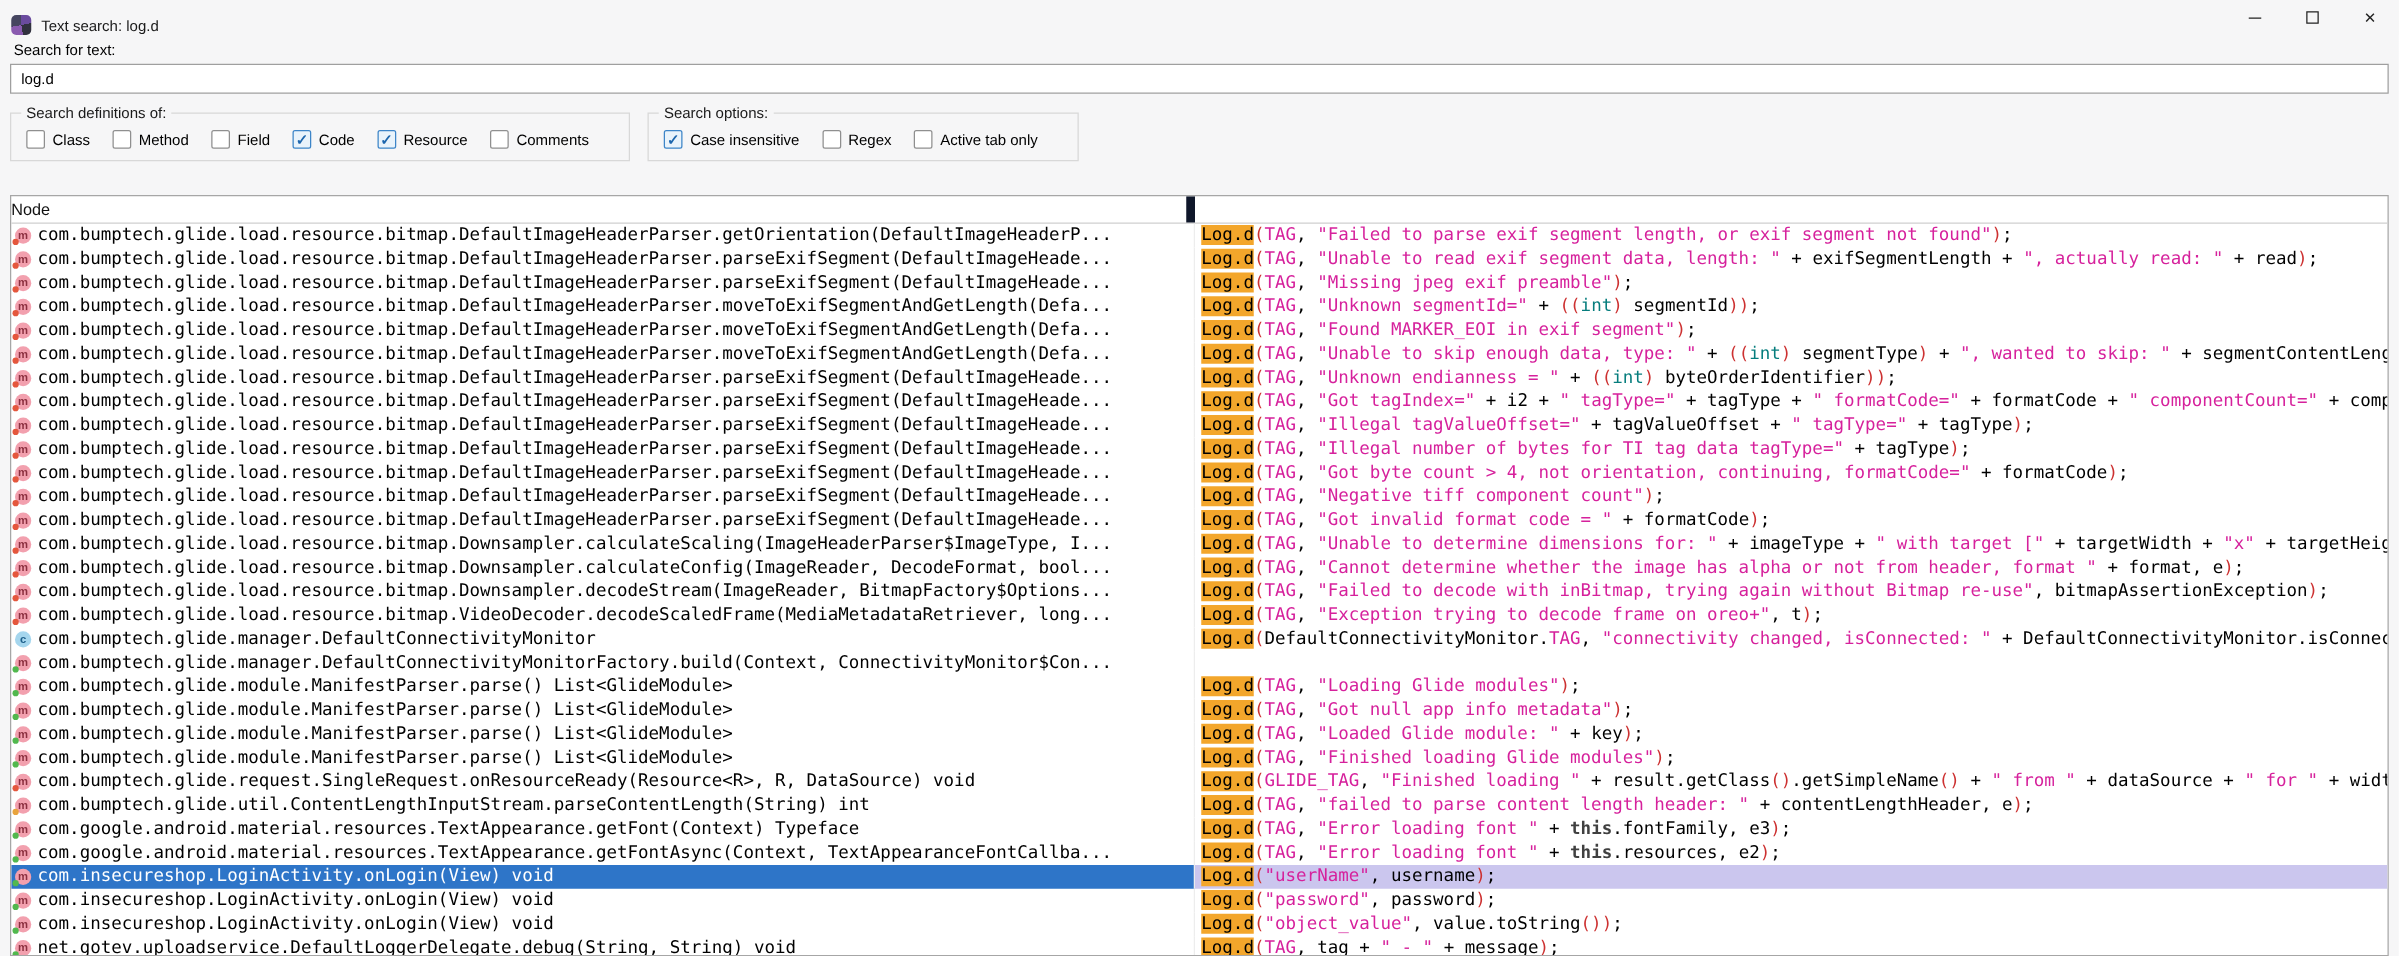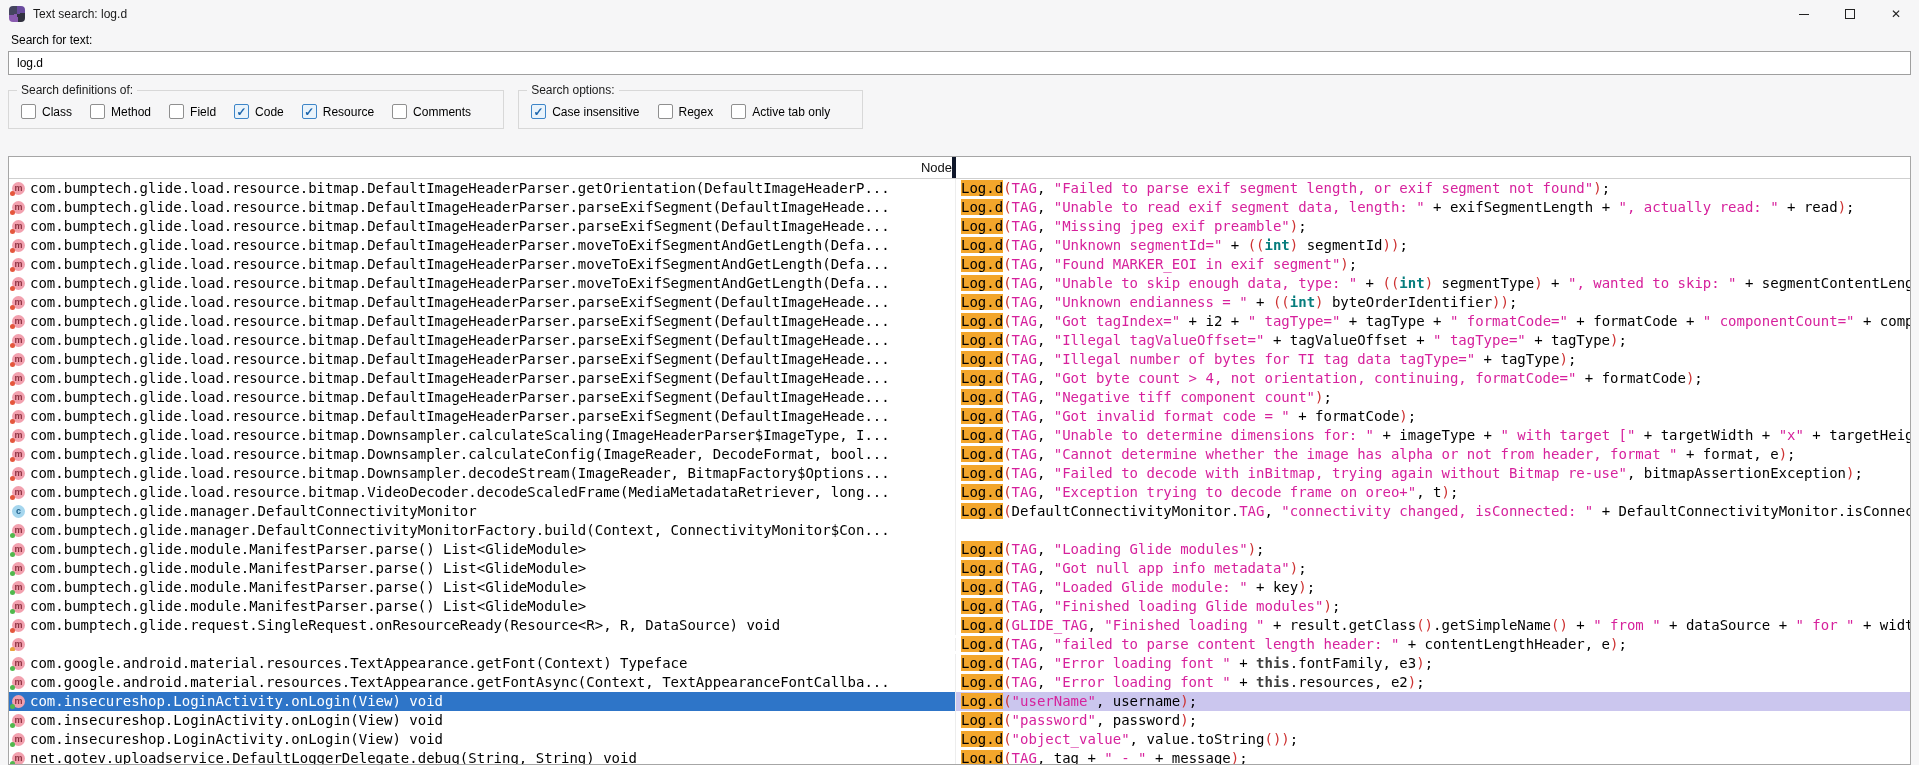--- a/index.html
+++ b/index.html
@@ -2,21 +2,21 @@
 <html><head>
 <meta charset="utf-8">
 <style>
   html,body{margin:0;padding:0}
   body{
     width:1919px;height:765px;overflow:hidden;position:relative;
     background:#f6f6f7;font-family:"Liberation Sans",sans-serif;color:#000;
     -webkit-font-smoothing:antialiased;
   }
   
-  .titlebar{position:absolute;top:0;left:0;right:0;height:28px;display:flex;align-items:center;background:#f6f6f7}
+  .titlebar{position:absolute;top:0;left:0;right:0;height:28px;display:flex;align-items:flex-end;background:#f6f6f7}
   .app-icon{width:16px;height:16px;margin:0 8px 0 9px;border-radius:4px;
     background:conic-gradient(#6a4b9e 0 22%,#31313f 22% 47%,#8a5bb0 47% 72%,#454560 72%);}
   .win-title{font-size:12px;color:#1a1a1a}
   .win-controls{margin-left:auto;display:flex;height:28px}
   .win-btn{width:46px;height:28px;display:flex;align-items:center;justify-content:center;background:transparent;border:0;padding:0;cursor:default}
   .glyph-min{width:10px;height:0;border-top:1px solid #222}
   .glyph-restore{position:relative;width:8px;height:8px;border:1px solid #222;background:#f6f6f7}
   .glyph-restore::before{content:"";position:absolute;top:-3px;left:2px;width:8px;height:8px;border:1px solid #222;border-left-width:1px;z-index:-1}
   .glyph-close{font-size:12px;color:#222;line-height:1}
   
@@ -31,21 +31,21 @@
   .cb{display:flex;align-items:center;gap:6px}
   .cbbox{width:15px;height:15px;box-sizing:border-box;border:1px solid #8f8f8f;background:#fff;border-radius:2px;
     display:flex;align-items:center;justify-content:center;font-size:12px;font-weight:bold;color:transparent}
   .cbbox.checked{border-color:#3d85c8;background:#e9f3fb;color:#1d66ad}
   .cbbox.checked::after{content:"✓"}
   .cblab{font-size:12px}
   
   .rtable{position:absolute;top:156px;left:8px;width:1903px;bottom:0;box-sizing:border-box;
     border:1px solid #a6a6a6;background:#fff;overflow:hidden}
   .thead{height:21px;display:flex;border-bottom:1px solid #cfcfcf;font-size:13px;color:#111}
-  .th-node{width:947px;flex:0 0 947px;box-sizing:border-box;border-right:4px solid #0f172a;text-align:right;line-height:21px}
+  .th-node{width:947px;flex:0 0 947px;box-sizing:border-box;border-right:7px solid #0f172a;text-align:left;line-height:21px}
   .th-code{flex:1}
   .tbody{font-family:"DejaVu Sans Mono",monospace;font-size:14px}
   .row{display:flex;height:19px;line-height:19px;align-items:center}
   .cell-node{width:947px;flex:0 0 947px;box-sizing:border-box;border-right:1px solid #ededed;
     display:flex;align-items:center;gap:5px;padding-left:3px;overflow:hidden;white-space:pre}
   .node-text{overflow:hidden;white-space:pre}
   .cell-code{flex:1;align-self:stretch;overflow:hidden;white-space:pre;padding-left:5px;line-height:19px}
   .row.selected .cell-node{background:#2e75c8}
   .row.selected .node-text{color:#fff}
   .row.selected .cell-code{background:#cbc6ee}
@@ -57,21 +57,21 @@
   .icn::after{content:"";position:absolute;width:5px;height:5px;border-radius:50%;bottom:-1px;left:-2px}
   .icn.c::after{display:none}
   .icn.dot-red::after{background:#e4573d}
   .icn.dot-green::after{background:#51b84e}
   .icn.dot-orange::after{background:#e8a33d}
   
   .tok-h{background:#f3a62b;color:#000}
   .tok-p{color:#cd3131}
   .tok-s{color:#d6219c}
   .tok-k{color:#404040;font-weight:bold}
-  .tok-t{color:#067d7d;font-weight:bold}
+  .tok-t{color:#067d7d;font-weight:normal}
 </style>
 </head>
 <body>
 
 <div class="titlebar">
   <div class="app-icon"></div>
   <div class="win-title">Text search: log.d</div>
   <div class="win-controls">
     <button class="win-btn">
         <span class="glyph-min"></span>
@@ -232,21 +232,21 @@
       </div>
       <div class="row">
         <div class="cell-node"><span class="icn m dot-green">m</span><span class="node-text">com.bumptech.glide.module.ManifestParser.parse() List&lt;GlideModule&gt;</span></div>
         <div class="cell-code"><span class="tok-h">Log.d</span><span class="tok-p">(</span><span class="tok-s">TAG</span><span>, </span><span class="tok-s">"Finished loading Glide modules"</span><span class="tok-p">)</span><span>;</span></div>
       </div>
       <div class="row">
         <div class="cell-node"><span class="icn m dot-red">m</span><span class="node-text">com.bumptech.glide.request.SingleRequest.onResourceReady(Resource&lt;R&gt;, R, DataSource) void</span></div>
         <div class="cell-code"><span class="tok-h">Log.d</span><span class="tok-p">(</span><span class="tok-s">GLIDE_TAG</span><span>, </span><span class="tok-s">"Finished loading "</span><span> + result.getClass</span><span class="tok-p">()</span><span>.getSimpleName</span><span class="tok-p">()</span><span> + </span><span class="tok-s">" from "</span><span> + dataSource + </span><span class="tok-s">" for "</span><span> + width</span></div>
       </div>
       <div class="row">
-        <div class="cell-node"><span class="icn m dot-orange">m</span></div>
+        <div class="cell-node"><span class="icn m dot-orange">m</span><span class="node-text">com.bumptech.glide.util.ContentLengthInputStream.parseContentLength(String) int</span></div>
         <div class="cell-code"><span class="tok-h">Log.d</span><span class="tok-p">(</span><span class="tok-s">TAG</span><span>, </span><span class="tok-s">"failed to parse content length header: "</span><span> + contentLengthHeader, e</span><span class="tok-p">)</span><span>;</span></div>
       </div>
       <div class="row">
         <div class="cell-node"><span class="icn m dot-green">m</span><span class="node-text">com.google.android.material.resources.TextAppearance.getFont(Context) Typeface</span></div>
         <div class="cell-code"><span class="tok-h">Log.d</span><span class="tok-p">(</span><span class="tok-s">TAG</span><span>, </span><span class="tok-s">"Error loading font "</span><span> + </span><span class="tok-k">this</span><span>.fontFamily, e3</span><span class="tok-p">)</span><span>;</span></div>
       </div>
       <div class="row">
         <div class="cell-node"><span class="icn m dot-green">m</span><span class="node-text">com.google.android.material.resources.TextAppearance.getFontAsync(Context, TextAppearanceFontCallba...</span></div>
         <div class="cell-code"><span class="tok-h">Log.d</span><span class="tok-p">(</span><span class="tok-s">TAG</span><span>, </span><span class="tok-s">"Error loading font "</span><span> + </span><span class="tok-k">this</span><span>.resources, e2</span><span class="tok-p">)</span><span>;</span></div>
       </div>

